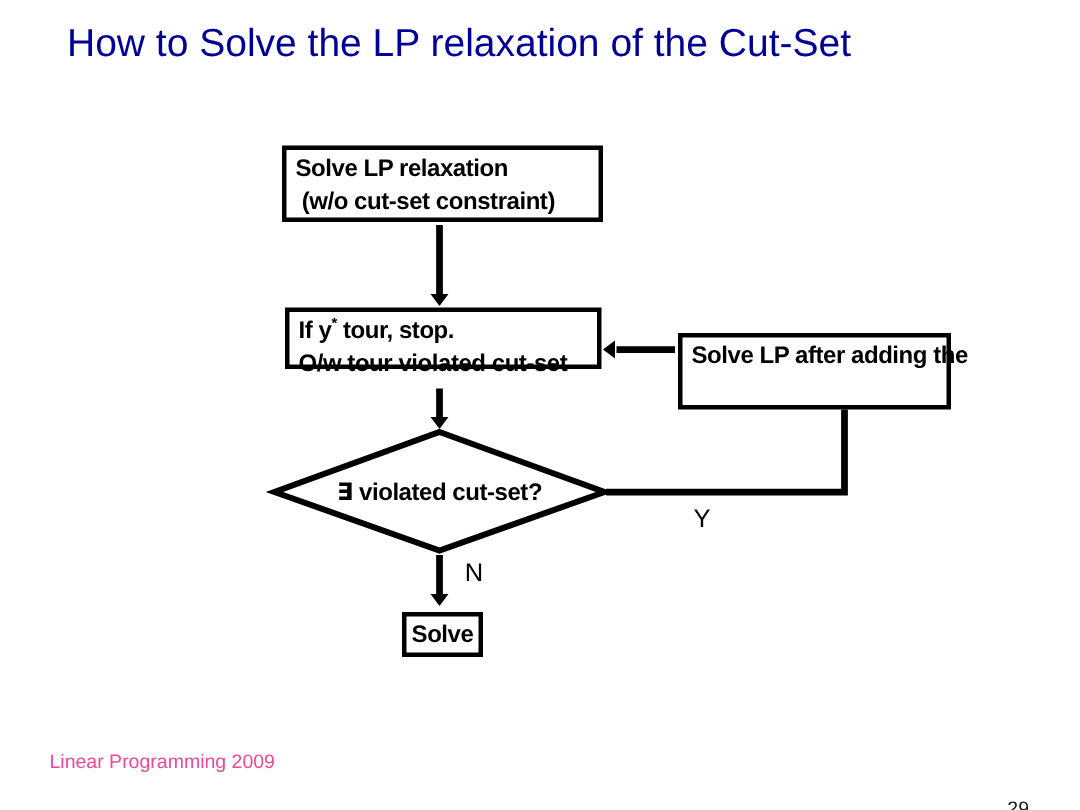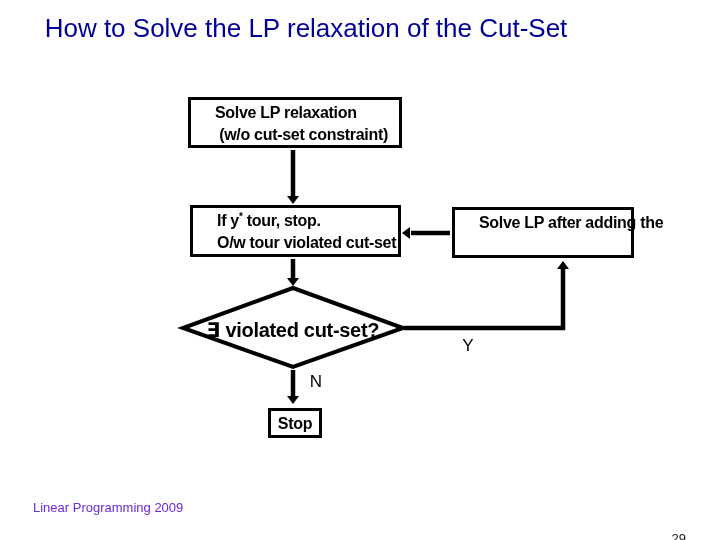--- a/index.html
+++ b/index.html
@@ -25,58 +25,58 @@
   .fc-box {
     position: absolute;
     box-sizing: border-box;
     border: 3px solid #000000;
     background: #ffffff;
     color: #000000;
     font-size: 16px;
     font-weight: 700;
     letter-spacing: -0.3px;
     line-height: 22px;
-    padding: 2px 4px 0 24px;
+    padding: 2px 4px 0 6px;
   }
   .fc-line { white-space: pre; }
   .fc-box sup { font-size: 10px; vertical-align: super; line-height: 0; }
   .box-solve-lp   { left: 188px; top: 97px;  width: 214px; height: 51px; }
-  .box-check-tour { left: 190px; top: 205px; width: 211px; height: 52px; }
-  .box-resolve    { left: 452px; top: 207px; width: 182px; height: 51px; }
+  .box-check-tour { left: 190px; top: 205px; width: 211px; height: 41px; }
+  .box-resolve    { left: 452px; top: 222px; width: 182px; height: 51px; }
   .box-stop {
     left: 268px; top: 408px; width: 54px; height: 30px;
     text-align: center; padding: 2px 0 0 0;
   }
   .connectors {
     position: absolute;
     left: 0; top: 0;
     width: 720px; height: 540px;
   }
   .diamond-label {
     position: absolute;
     left: 182px; top: 318px; width: 222px;
     text-align: center;
-    font-size: 20px;
+    font-size: 16px;
     font-weight: 700;
     letter-spacing: -0.3px;
     color: #000000;
   }
   .edge-label {
     position: absolute;
     font-size: 17px;
     font-weight: 400;
     color: #000000;
   }
   .edge-label-y { left: 458px; top: 336px; width: 20px; text-align: center; }
   .edge-label-n { left: 306px; top: 372px; width: 20px; text-align: center; }
   .footer {
     position: absolute;
     left: 33px; top: 500px;
     font-size: 13px;
-    color: #6d28d9;
+    color: #ec4899;
   }
   .page-number {
     position: absolute;
     left: 646px; top: 499px; width: 40px;
     text-align: right;
     font-size: 13px;
     color: #1a1a1a;
     margin-top: 32px;
   }
 </style>
@@ -132,19 +132,19 @@
   <div class="fc-box box-resolve">
     <div class="fc-line">Solve LP after adding the</div>
   </div>
 
   <div class="diamond-label">∃ violated cut-set?</div>
 
   <div class="edge-label edge-label-y">Y</div>
   <div class="edge-label edge-label-n">N</div>
 
   <div class="fc-box box-stop">
-    <span>Stop</span>
+    <span>Solve</span>
   </div>
 
   <div class="footer">Linear Programming 2009</div>
   <div class="page-number">29</div>
 
 </div>
 
 </body></html>

